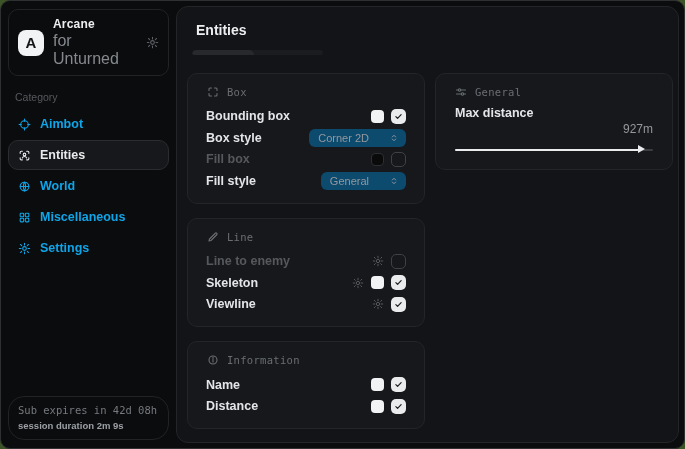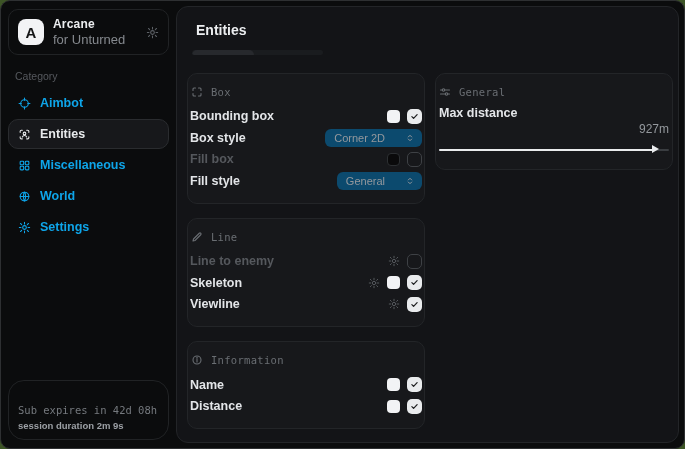--- a/index.html
+++ b/index.html
@@ -24,35 +24,35 @@
     border:1px solid #212325; border-radius:10px;
     padding:7px 9px; display:flex; align-items:center; gap:9px;
   }
   .logo {
     width:26px; height:26px; border-radius:8px; background:#f2f3f5;
     color:#141516; display:flex; align-items:center; justify-content:center;
     font-weight:bold; font-size:15px; flex:none;
   }
   .brand-text { display:flex; flex-direction:column; gap:1px;justify-content:center; }
   .brand-title { font-size:12px; font-weight:bold; color:#eceef0; letter-spacing:.2px; }
-  .brand-sub { font-size:13px; color:#85898e; }
+  .brand-sub { font-size:16px; color:#85898e; }
   .brand-gear { margin-left:auto; color:#5d6166; display:flex; cursor:pointer; }
   .category { margin:15px 7px 6px; font-size:10.5px; color:#56595e; }
   .nav { display:flex; flex-direction:column; gap:1px; }
   .nav-item {
     display:flex; align-items:center; gap:9px;
     padding:7px 9px; border-radius:10px;
     font-size:12.5px; font-weight:600; color:#0ea5e9;
     border:1px solid transparent; cursor:pointer;
   }
   .nav-item.active { background:#17181b; border-color:#2a2c2f; color:#e8eaec; }
   .nav-icon { display:flex; flex:none; }
   .sub-card {
     margin-top:auto; border:1px solid #212325; border-radius:16px;
-    padding:23px 9px 8px;
+    padding:7px 9px 8px;
   }
   .sub-line1 { font-family:"DejaVu Sans Mono", monospace; font-size:10.5px; color:#75797e; }
   .sub-line2 { font-size:9.5px; font-weight:bold; color:#9ca0a5; margin-top:4px; }
   
   .main {
     flex:1; margin:5px 5px 5px 0;
     background:#131417; border:1px solid #232528; border-radius:12px;
     padding:13px 10px; display:flex; flex-direction:column; overflow:hidden;
   }
   .page-title { font-size:14px; font-weight:bold; color:#eceef0; margin:2px 0 12px 9px; }
@@ -62,21 +62,21 @@
   }
   .tab {
     padding:5px 13px; font-size:12px; font-weight:600; color:#8a8e93;
     cursor:pointer; border-radius:8px;
   }
   .tab.active { background:#27292d; color:#eceef0; }
   .content { display:flex; gap:10px; margin-top:18px; align-items:flex-start; }
   .col { width:238px; flex:none; display:flex; flex-direction:column; gap:14px; }
   .card {
     background:#17181b; border:1px solid #232528; border-radius:10px;
-    padding:10px 2px 11px;
+    padding:10px 18px 11px;
   }
   .card-header {
     display:flex; align-items:center; gap:8px;
     font-family:"DejaVu Sans Mono", monospace;
     font-size:10.5px; color:#6a6e73; letter-spacing:.3px;
     margin:2px 1px 8px;
   }
   .row { display:flex; align-items:center; min-height:21.5px; }
   .row-label { font-size:12.5px; font-weight:600; color:#e3e5e8; }
   .row.dim .row-label { color:#55585d; }
@@ -146,37 +146,37 @@
           <svg width="13" height="13" viewBox="0 0 24 24" fill="none" stroke="currentColor" stroke-width="2" stroke-linecap="round" stroke-linejoin="round">
             <path d="M4 8V6a2 2 0 0 1 2-2h2M16 4h2a2 2 0 0 1 2 2v2M20 16v2a2 2 0 0 1-2 2h-2M8 20H6a2 2 0 0 1-2-2v-2"></path>
             <circle cx="12" cy="10" r="2.4"></circle>
             <path d="M8 16.5c.7-1.8 2.2-2.7 4-2.7s3.3.9 4 2.7"></path>
           </svg>
         </span>
         <span>Entities</span>
       </div>
       <div class="nav-item">
         <span class="nav-icon">
+          <svg width="13" height="13" viewBox="0 0 24 24" fill="none" stroke="currentColor" stroke-width="2" stroke-linecap="round">
+            <circle cx="12" cy="12" r="8"></circle>
+            <path d="M4 12h16M12 4c2.6 2.6 2.6 13.4 0 16M12 4c-2.6 2.6-2.6 13.4 0 16"></path>
+          </svg>
+        </span>
+        <span>World</span>
+      </div>
+      <div class="nav-item">
+        <span class="nav-icon">
           <svg width="13" height="13" viewBox="0 0 24 24" fill="none" stroke="currentColor" stroke-width="2" stroke-linejoin="round">
             <rect x="4" y="4" width="6.5" height="6.5" rx="1.5"></rect>
             <rect x="13.5" y="4" width="6.5" height="6.5" rx="1.5"></rect>
             <rect x="4" y="13.5" width="6.5" height="6.5" rx="1.5"></rect>
             <rect x="13.5" y="13.5" width="6.5" height="6.5" rx="1.5"></rect>
           </svg>
         </span>
         <span>Miscellaneous</span>
-      </div>
-      <div class="nav-item">
-        <span class="nav-icon">
-          <svg width="13" height="13" viewBox="0 0 24 24" fill="none" stroke="currentColor" stroke-width="2" stroke-linecap="round">
-            <circle cx="12" cy="12" r="8"></circle>
-            <path d="M4 12h16M12 4c2.6 2.6 2.6 13.4 0 16M12 4c-2.6 2.6-2.6 13.4 0 16"></path>
-          </svg>
-        </span>
-        <span>World</span>
       </div>
       <div class="nav-item">
         <span class="nav-icon">
           <svg width="13" height="13" viewBox="0 0 24 24" fill="none" stroke="currentColor" stroke-width="2" stroke-linecap="round">
             <circle cx="12" cy="12" r="3.4"></circle>
             <path d="M12 2.5v3M12 18.5v3M4.6 4.6l2.1 2.1M17.3 17.3l2.1 2.1M2.5 12h3M18.5 12h3M4.6 19.4l2.1-2.1M17.3 6.7l2.1-2.1"></path>
           </svg>
         </span>
         <span>Settings</span>
       </div>

